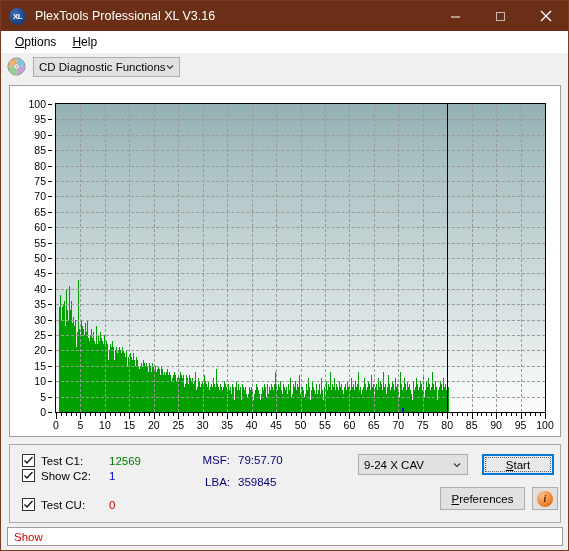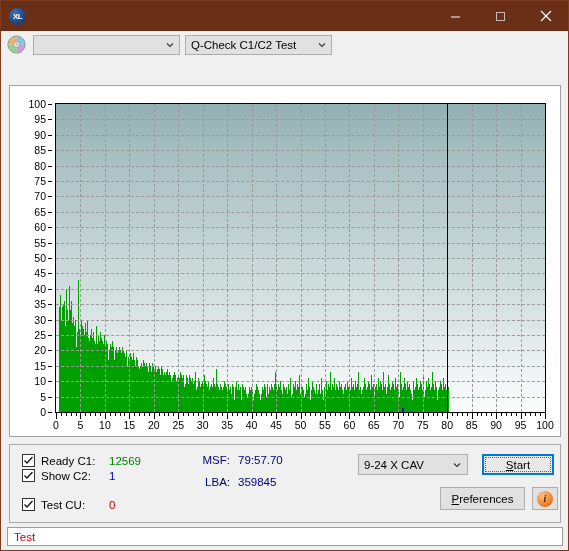--- a/index.html
+++ b/index.html
@@ -363,58 +363,58 @@
     color: #cc0000;
   }
 </style>
 </head>
 <body>
 
 <div id="app">
 
   <div class="titlebar">
     <div class="app-icon">XL</div>
+    <div class="title-text">PlexTools Professional XL V3.16</div>
     <div class="wincontrols">
       <div class="wbtn min-b">
         <svg width="11" height="11" viewBox="0 0 11 11">
             <line x1="1" y1="6" x2="10" y2="6" stroke="#fff" stroke-width="1"></line>
           </svg>
       </div>
       <div class="wbtn">
         <svg width="11" height="11" viewBox="0 0 11 11">
             <rect x="1.5" y="1.5" width="8" height="8" fill="none" stroke="#c9b9b3" stroke-width="1"></rect>
           </svg>
       </div>
       <div class="wbtn">
         <svg width="12" height="12" viewBox="0 0 12 12">
             <line x1="1" y1="1" x2="11" y2="11" stroke="#fff" stroke-width="1.2"></line>
             <line x1="11" y1="1" x2="1" y2="11" stroke="#fff" stroke-width="1.2"></line>
           </svg>
       </div>
     </div>
   </div>
 
+  <div class="menubar">
+    <div class="menuitem"><u>O</u><span>ptions</span></div>
+    <div class="menuitem"><u>H</u><span>elp</span></div>
+  </div>
 
   <div class="toolbar">
     <svg class="disc-icon" viewBox="0 0 20 20">
       <circle cx="10" cy="10" r="9" fill="#dcdcdc" stroke="#808080" stroke-width="1"></circle>
       <path d="M10 1.5 A8.5 8.5 0 0 1 18.5 10 L10 10 Z" fill="#7ec8e0"></path>
       <path d="M18.5 10 A8.5 8.5 0 0 1 10 18.5 L10 10 Z" fill="#c8a0d8"></path>
       <path d="M10 18.5 A8.5 8.5 0 0 1 1.5 10 L10 10 Z" fill="#8fd48f"></path>
       <path d="M1.5 10 A8.5 8.5 0 0 1 10 1.5 L10 10 Z" fill="#f0b070"></path>
       <circle cx="10" cy="10" r="3" fill="#f4f4f4" stroke="#909090" stroke-width="0.8"></circle>
       <circle cx="10" cy="10" r="1.2" fill="#b0b0b0"></circle>
     </svg>
     <div class="combo combo-func">
-      <svg class="chev" viewBox="0 0 8 8">
-          <polyline points="1,2.5 4,5.5 7,2.5" fill="none" stroke="#333" stroke-width="1.1"></polyline>
-        </svg>
-    </div>
-    <div class="combo combo-test">
-      <span>Q-Check C1/C2 Test</span>
+      <span>CD Diagnostic Functions</span>
       <svg class="chev" viewBox="0 0 8 8">
           <polyline points="1,2.5 4,5.5 7,2.5" fill="none" stroke="#333" stroke-width="1.1"></polyline>
         </svg>
     </div>
   </div>
 
   <div class="chart-panel">
     <div class="ylabels" id="ylabels">
         <div class="ylab" style="top: 309px;">0</div>
         <div class="ytick" style="top: 309px;"></div>
@@ -635,21 +635,21 @@
   </div>
 
   <div class="ctrl-panel">
 
     <div class="cbrow" style="top:9px;">
       <span class="cb">
         <svg width="9" height="9" viewBox="0 0 9 9">
             <polyline points="0.5,4.5 3,7 8.5,1" fill="none" stroke="#111" stroke-width="1.3"></polyline>
           </svg>
       </span>
-      <span class="cblabel">Ready C1:</span>
+      <span class="cblabel">Test C1:</span>
       <span class="cbval v-c1">12569</span>
     </div>
 
     <div class="cbrow" style="top:24px;">
       <span class="cb">
         <svg width="9" height="9" viewBox="0 0 9 9">
             <polyline points="0.5,4.5 3,7 8.5,1" fill="none" stroke="#111" stroke-width="1.3"></polyline>
           </svg>
       </span>
       <span class="cblabel">Show C2:</span>
@@ -690,15 +690,15 @@
     <div class="btn btn-pref">
       <span><u>P</u>references</span>
     </div>
 
     <div class="btn btn-info">
       <span class="info-circle">i</span>
     </div>
   </div>
 
   <div class="statusbar">
-    <span>Test</span>
+    <span>Show</span>
   </div>
 </div>
 
 </body></html>

